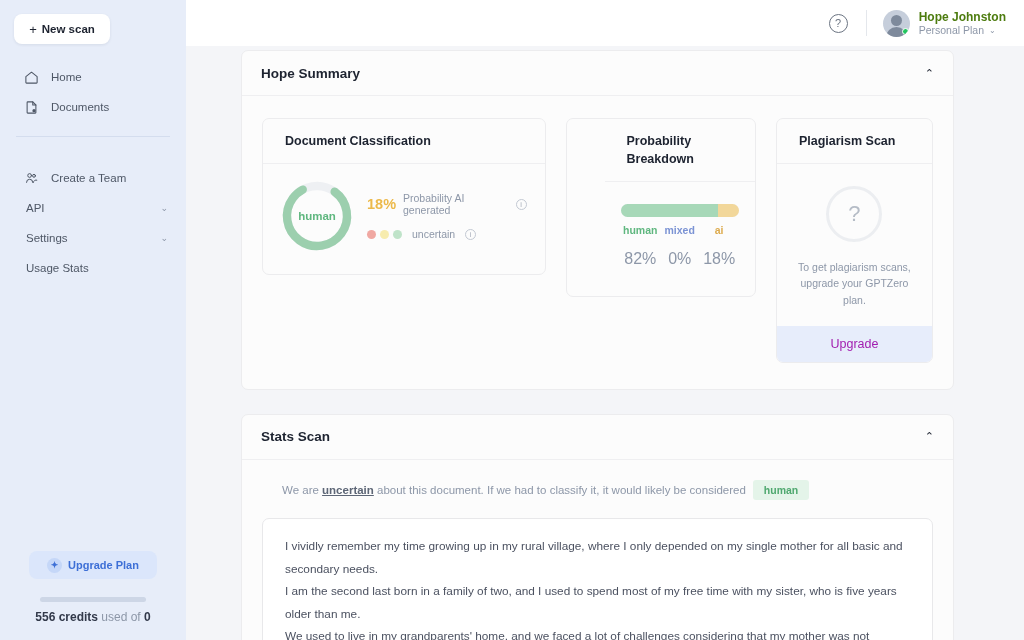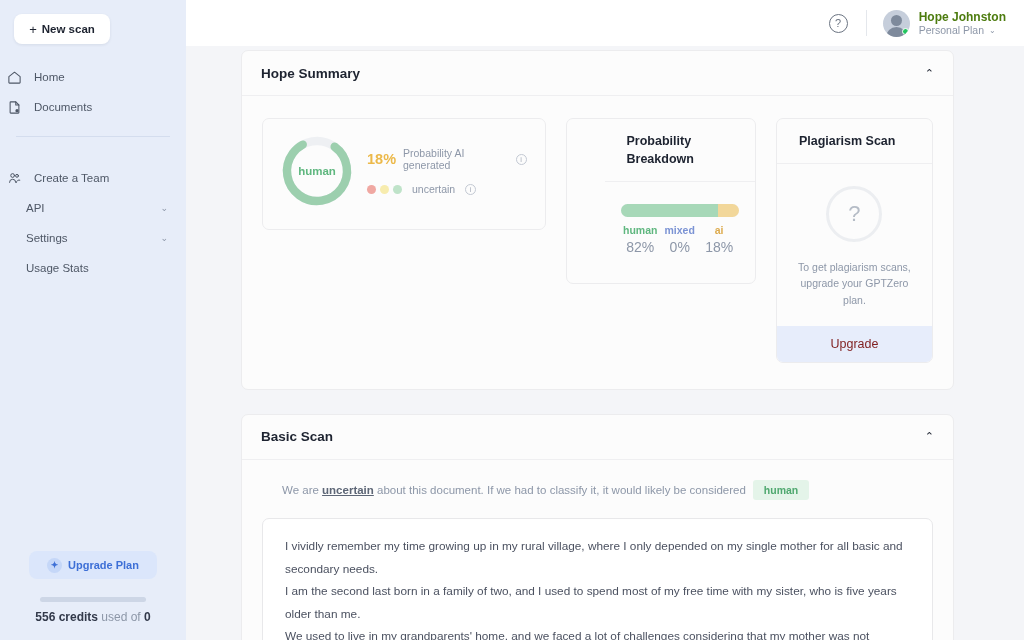--- a/index.html
+++ b/index.html
@@ -39,21 +39,21 @@
     width: 96px; height: 30px; border-radius: 8px; background: #fff;
     display: flex; align-items: center; justify-content: center; gap: 5px;
     font-size: 11.5px; color: #1d2330; font-weight: 600; cursor: pointer;
     box-shadow: 0 1px 3px rgba(30,40,70,.09);
   }
   .newscan-btn .plus { font-size: 13px; font-weight: 400; }
 
   .nav { margin-top: 18px; }
   .nav-item {
     display: flex; align-items: center; gap: 12px;
-    height: 30px; padding-left: 7px; cursor: pointer;
+    height: 30px; padding-left: 24px; cursor: pointer;
     font-size: 11.5px; color: #4e5766;
   }
   .nav-item .ic { width: 15px; height: 15px; flex: 0 0 15px; display: flex; align-items: center; justify-content: center; color: #4e5766; }
   .divider { height: 1px; background: #d4ddee; margin: 14px 16px 0 16px; }
 
   .nav2 { margin-top: 26px; }
   .nav-row-chevron { margin-left: auto; margin-right: 18px; color: #8d97a8; font-size: 9px; }
   .nav-plain { padding-left: 26px; }
 
   .side-bottom { position: absolute; left: 0; bottom: 16px; width: 186px; }
@@ -137,33 +137,33 @@
   .dot { width: 9px; height: 9px; border-radius: 50%; }
   .unc-row { display: flex; align-items: center; gap: 10px; }
   .unc-lbl { font-size: 10.5px; color: #8d97a8; }
 
   .c-prob { width: 197px; padding-left: 38px; }
   .c-prob .card-body { padding: 22px 16px 28px 16px; }
   .prob-bar { height: 13px; border-radius: 7px; overflow: hidden; display: flex; background: #eceff4; }
   .prob-legend { display: flex; margin-top: 7px; }
   .pl-col { flex: 1; text-align: center; }
   .pl-name { font-size: 10.5px; font-weight: 700; }
-  .pl-val { font-size: 14px; color: #8d97a8; margin-top: 3px; }
+  .pl-val { font-size: 16px; color: #8d97a8; margin-top: 14px; }
 
   .c-plag { width: 164px; }
   .plag-body { padding: 22px 14px 18px 14px; text-align: center; }
   .qmark {
     width: 56px; height: 56px; border-radius: 50%; border: 3px solid #eceef1;
     margin: 0 auto; display: flex; align-items: center; justify-content: center;
     font-size: 22px; color: #b5bcc6;
   }
   .plag-txt { font-size: 10.5px; color: #8d97a8; line-height: 1.55; margin-top: 17px; }
   .plag-btn {
     background: #e7edfb; text-align: center; padding: 11px 0;
-    font-size: 12.5px; color: #7f1d1d; cursor: pointer;
+    font-size: 12.5px; color: #a21caf; cursor: pointer;
   }
 
   .basic-body { padding: 20px 20px 0 20px; }
   .uncertain-line {
     font-size: 11.5px; color: #8d97a8; display: flex; align-items: center;
     gap: 7px; padding-left: 20px;
   }
   .uncertain-line u { color: #5d6676; font-weight: 700; }
   .badge-human {
     background: #e4f4e9; color: #4fa86f; font-size: 10.5px; font-weight: 700;
@@ -277,20 +277,23 @@
 
       <section class="panel">
         <div class="panel-head">
           <span class="panel-title">Hope Summary</span>
           <span class="chev-up">⌃</span>
         </div>
 
         <div class="summary-body">
 
           <div class="card c-doc">
+            <div class="card-head">
+              <div class="card-head-t">Document Classification</div>
+            </div>
             <div class="c-doc-body">
               <div class="donut">
                 <svg viewBox="0 0 36 36" width="72" height="72" style="transform:rotate(-54deg)">
                   <circle cx="18" cy="18" r="15" fill="none" stroke="#eef0f3" stroke-width="4.2"></circle>
                   <circle id="donut-arc" cx="18" cy="18" r="15" fill="none" stroke="#9ccfae" stroke-width="4.2" stroke-linecap="round" stroke-dasharray="77.2831792783089 94.24777960769379"></circle>
                 </svg>
                 <span class="donut-label">human</span>
               </div>
               <div class="doc-right">
                 <div class="pct-row">
@@ -349,21 +352,21 @@
               </div>
             </div>
             <div class="plag-btn">Upgrade</div>
           </div>
 
         </div>
       </section>
 
       <section class="panel" style="margin-top:24px">
         <div class="panel-head">
-          <span class="panel-title">Basic Scan</span>
+          <span class="panel-title">Stats Scan</span>
           <span class="chev-up">⌃</span>
         </div>
         <div class="basic-body">
           <div class="uncertain-line">
             <span><span>We are </span><u>uncertain</u><span> about this document. If we had to classify it, it would likely be considered</span></span>
             <span class="badge-human">human</span>
           </div>
           <div class="doc-box">
             <p id="doc-text">I vividly remember my time growing up in my rural village, where I only depended on my single mother for all basic and secondary needs.<br>I am the second last born in a family of two, and I used to spend most of my free time with my sister, who is five years older than me.<br>We used to live in my grandparents' home, and we faced a lot of challenges considering that my mother was not employed and used to work as a casual laborer on the farms.<br>I cannot forget the support my grandfather accorded my mother in ensuring that we attended school, and I appreciate the fact that we never missed school at any one point.<br>My mother and grandfather played an important role in making me the person I am today.</p>
           </div>

